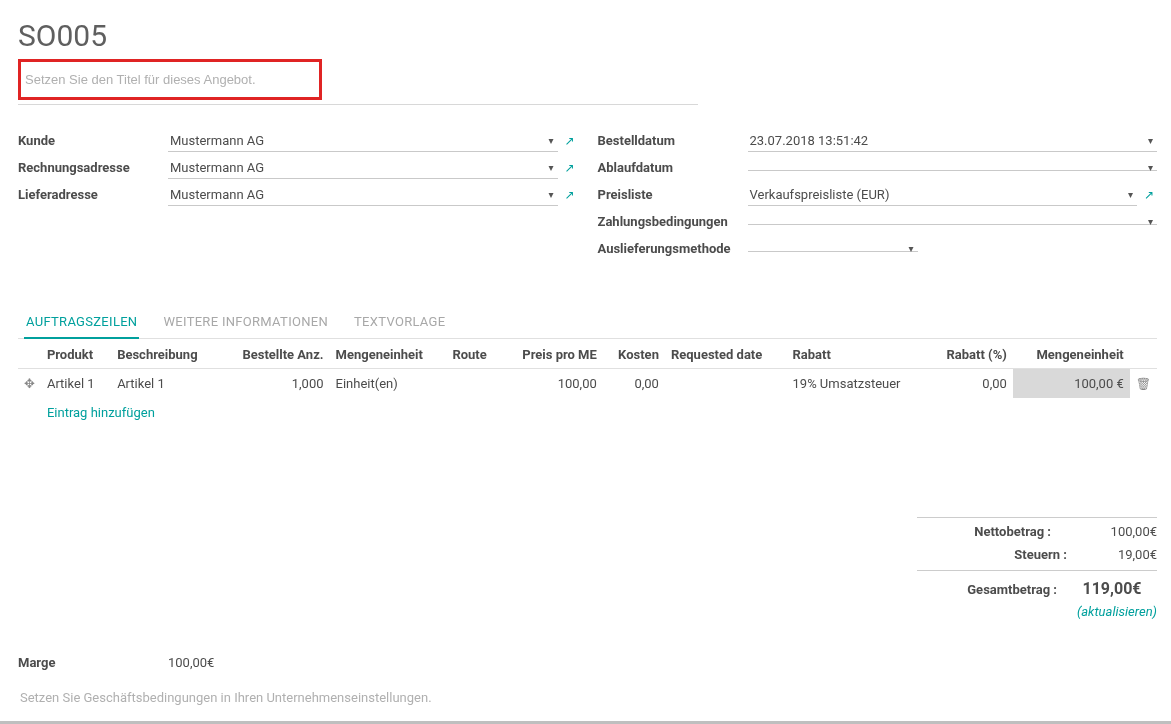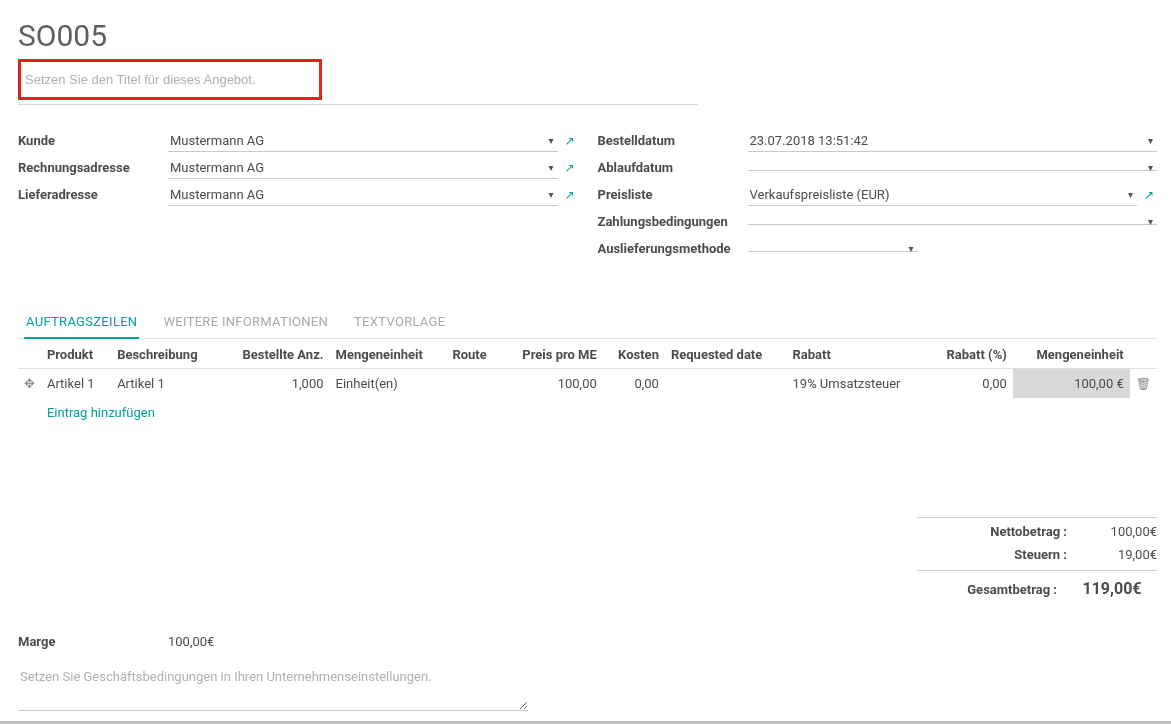--- a/index.html
+++ b/index.html
@@ -197,21 +197,21 @@
     padding: 2px;
     outline: none;
   }
   .terms-area::placeholder { color: #b0b0b0; }
   .bbar {
     position: absolute;
     left: 0; right: 0; bottom: 0;
     height: 3px;
     background: #bfbfbf;
   }
-  .totals-topline{ border-top:1px solid #ccc; padding-top:6px;}
+  .totals-topline{ border-top:1px solid #ccc; padding-top:6px;gap:16px;}
 </style>
 </head>
 <body>
 
 
 
 <div class="header-title">SO005</div>
 
 <div class="title-input-wrap">
   <input class="title-input" placeholder="Setzen Sie den Titel für dieses Angebot." style="">
@@ -347,20 +347,21 @@
     <div class="tval">100,00€</div>
   </div>
   <div class="totals-row bold">
     <div class="tlabel">Steuern :</div>
     <div class="tval">19,00€</div>
   </div>
   <div class="totals-grand">
     <div class="tlabel">Gesamtbetrag :</div>
     <div class="tval">119,00€</div>
   </div>
+  <div class="update-link">(aktualisieren)</div>
 </div>
 
 <div class="margin-row">
   <div class="mlabel">Marge</div>
   <div>100,00€</div>
 </div>
 
 <textarea class="terms-area" placeholder="Setzen Sie Geschäftsbedingungen in Ihren Unternehmenseinstellungen." style=""></textarea>
 
 <div class="bbar"></div>

